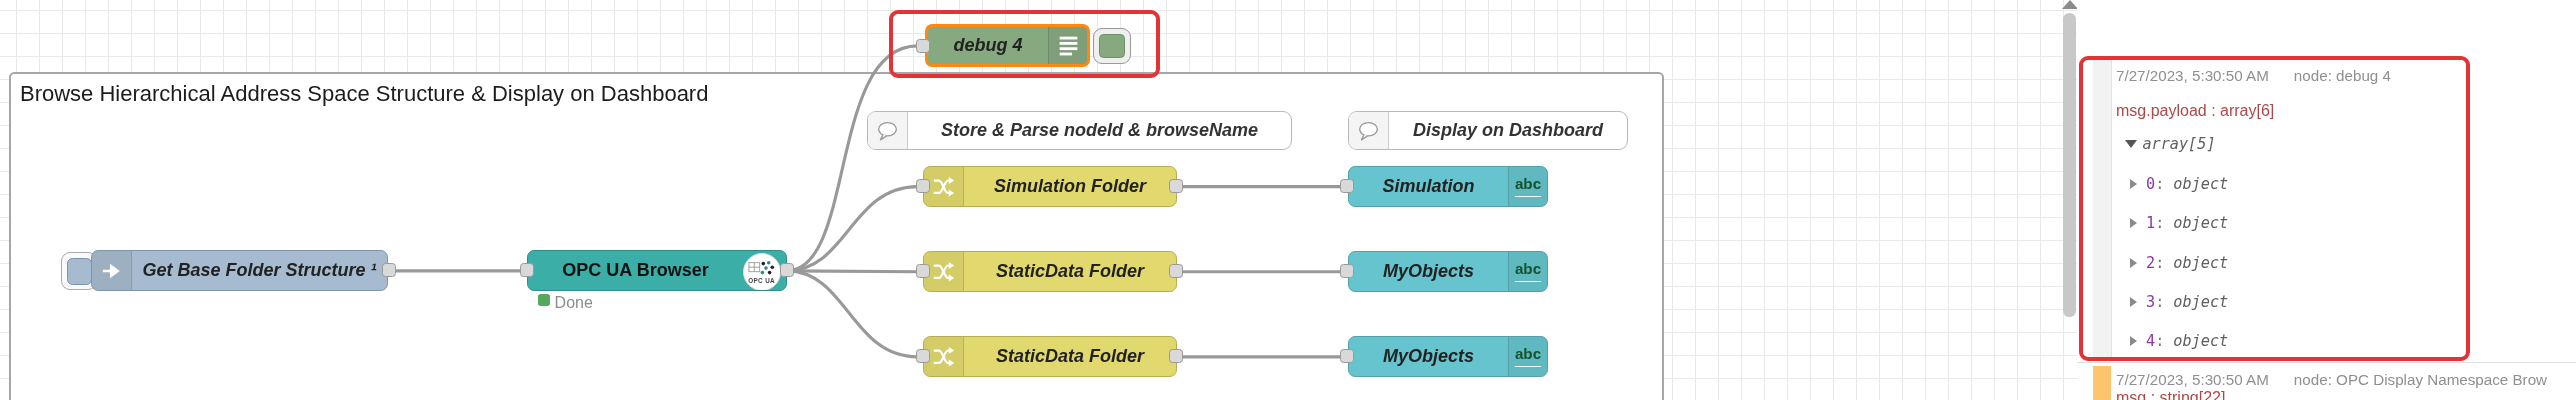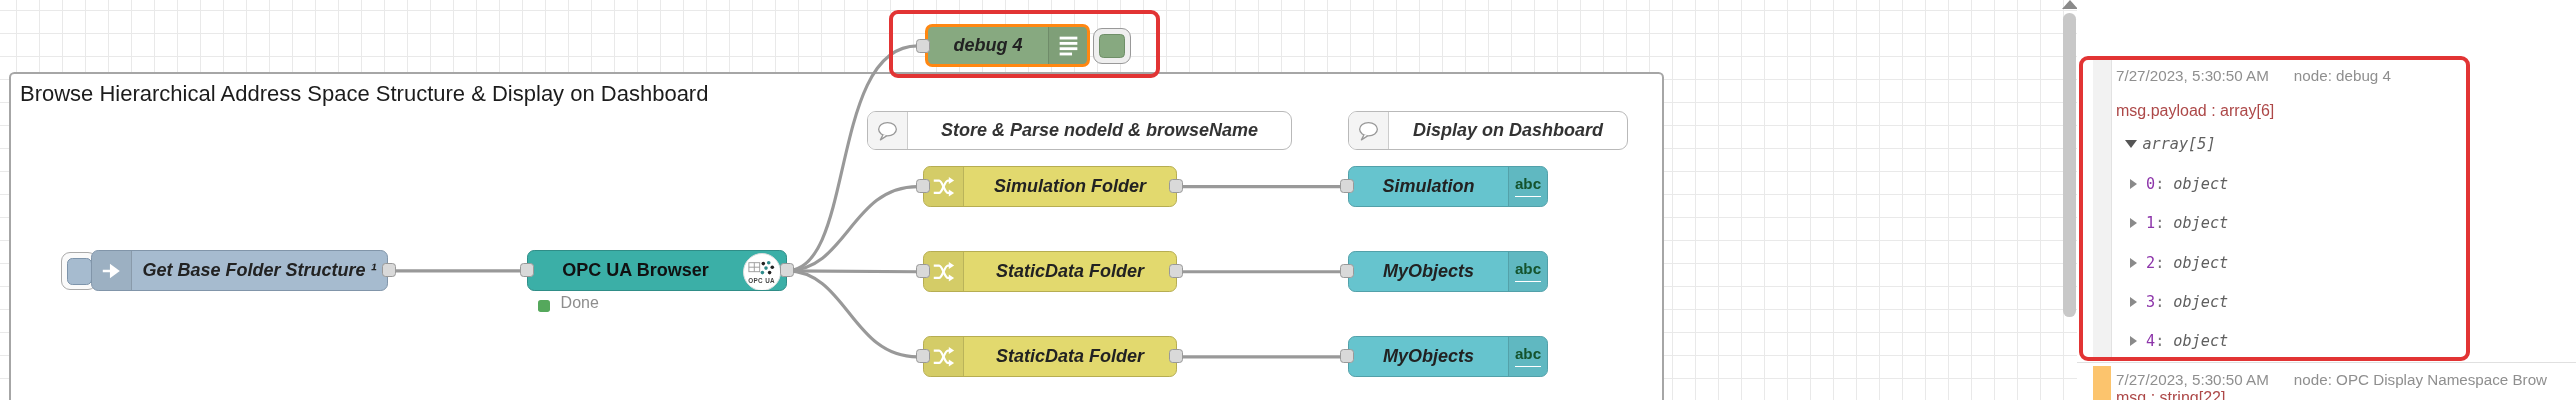--- a/index.html
+++ b/index.html
@@ -36,21 +36,21 @@
   .inject-button .inner{position:absolute;left:4.5px;top:4.5px;right:4.5px;bottom:4.5px;
     background:var(--c-inject);border:0.9px solid #7d94ab;border-radius:5.4px;}
 
   .node-browser{left:527px;top:250px;width:260px;background:var(--c-browser);border:1.8px solid #2f8d87;}
   .node-browser .nr-label{font-style:normal;color:#111;padding-right:43px;}
   .opcua-circle{position:absolute;right:5.4px;top:1.8px;width:36px;height:36px;background:#fff;
     border-radius:50%;border:0.9px solid #ddd;display:flex;flex-direction:column;
     align-items:center;justify-content:center;}
   .opcua-caption{font-size:6.3px;font-weight:bold;color:#444;letter-spacing:0.4px;line-height:6.3px;}
 
-  .status{position:absolute;left:538px;top:294px;display:flex;align-items:flex-end;gap:11px;}
+  .status{position:absolute;left:538px;top:294px;display:flex;align-items:flex-start;gap:5px;}
   .status-dot{width:11.6px;height:11.6px;border-radius:2.7px;background:var(--c-status_green);}
   .status-text{font-size:16px;color:#8d8d8d;}
 
   .node-debug{left:925px;top:24px;width:165px;height:43px;background:var(--c-debug);
     border:3.6px solid var(--c-selection);}
   .debug-toggle{position:absolute;left:1093px;top:28px;width:38px;height:36px;background:#efefef;
     border:1.8px solid #999;border-radius:9px;box-sizing:border-box;}
   .debug-toggle .inner{position:absolute;left:5.4px;top:5.4px;right:5.4px;bottom:5.4px;
     background:var(--c-debug);border:0.9px solid #6f8f68;border-radius:4.5px;}
 

